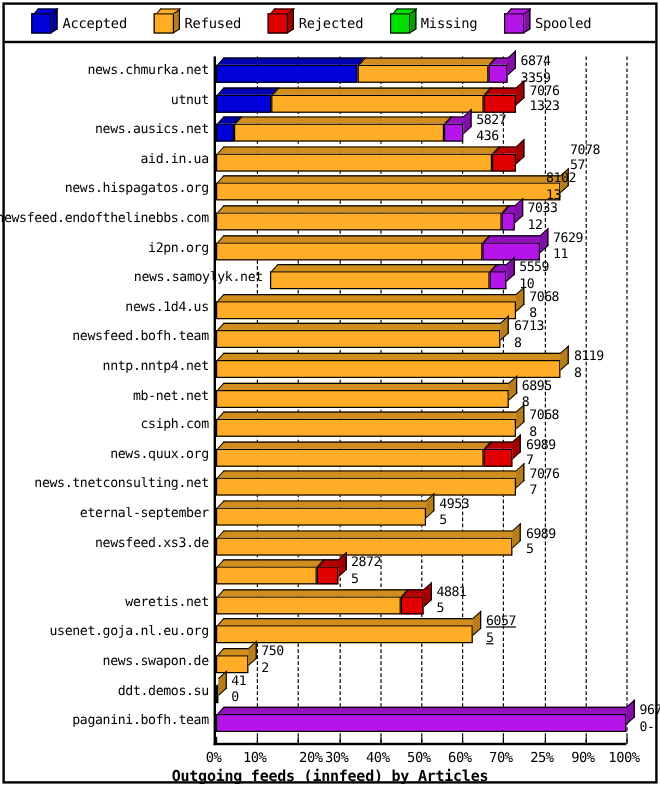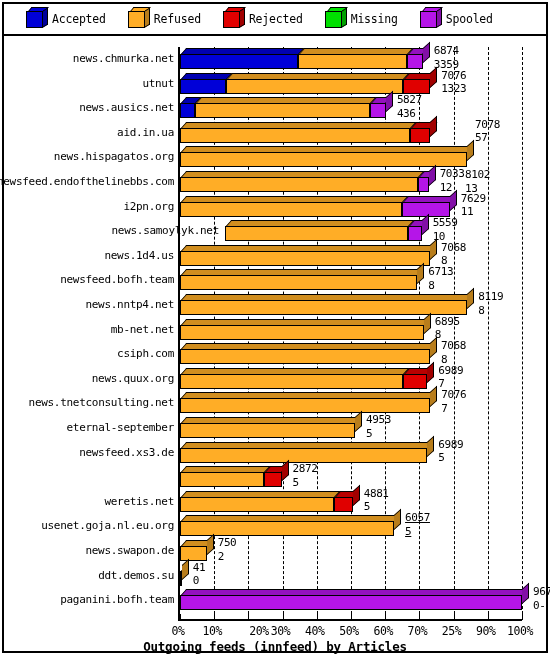--- a/index.html
+++ b/index.html
@@ -343,21 +343,21 @@
           <div class="val-label" style="left: 448px; margin-left: 23px;"><span class="v1">7078</span><span class="v2">57</span></div>
         </div>
         <div class="row" style="top: 109.4px;">
           <div class="row-label">news.hispagatos.org</div>
           <div class="bar-stack">
             <div class="seg last" style="left: 0px; width: 286.596px; background: rgb(255, 173, 38);">
               <span class="cap" style="width: 286.596px; background: rgb(255, 173, 38); filter: brightness(0.82);"></span>
               <span class="sideface" style="background: rgb(255, 173, 38); filter: brightness(0.72);"></span>
             </div>
           </div>
-          <div class="val-label" style="left: 461px; margin-top: 26px;"><span class="v1">8102</span><span class="v2">13</span></div>
+          <div class="val-label" style="left: 451px;"><span class="v1">8102</span><span class="v2">13</span></div>
         </div>
         <div class="row" style="top: 134px;">
           <div class="row-label">newsfeed.endofthelinebbs.com</div>
           <div class="bar-stack">
             <div class="seg" style="left: 0px; width: 237.69px; background: rgb(255, 173, 38);">
               <span class="cap" style="width: 237.69px; background: rgb(255, 173, 38); filter: brightness(0.82);"></span>
             </div>
             <div class="seg last" style="left: 237.69px; width: 10.944px; background: rgb(181, 21, 232);">
               <span class="cap" style="width: 10.944px; background: rgb(181, 21, 232); filter: brightness(0.82);"></span>
               <span class="sideface" style="background: rgb(181, 21, 232); filter: brightness(0.72);"></span>
@@ -405,21 +405,21 @@
           <div class="row-label">newsfeed.bofh.team</div>
           <div class="bar-stack">
             <div class="seg last" style="left: 0px; width: 237.348px; background: rgb(255, 173, 38);">
               <span class="cap" style="width: 237.348px; background: rgb(255, 173, 38); filter: brightness(0.82);"></span>
               <span class="sideface" style="background: rgb(255, 173, 38); filter: brightness(0.72);"></span>
             </div>
           </div>
           <div class="val-label" style="left: 424.348px;"><span class="v1">6713</span><span class="v2">8</span></div>
         </div>
         <div class="row" style="top: 257px;">
-          <div class="row-label">news.nntp4.net</div>
+          <div class="row-label">nntp.nntp4.net</div>
           <div class="bar-stack">
             <div class="seg last" style="left: 0px; width: 287.28px; background: rgb(255, 173, 38);">
               <span class="cap" style="width: 287.28px; background: rgb(255, 173, 38); filter: brightness(0.82);"></span>
               <span class="sideface" style="background: rgb(255, 173, 38); filter: brightness(0.72);"></span>
             </div>
           </div>
           <div class="val-label" style="left: 474.28px;"><span class="v1">8119</span><span class="v2">8</span></div>
         </div>
         <div class="row" style="top: 281.6px;">
           <div class="row-label">mb-net.net</div>

